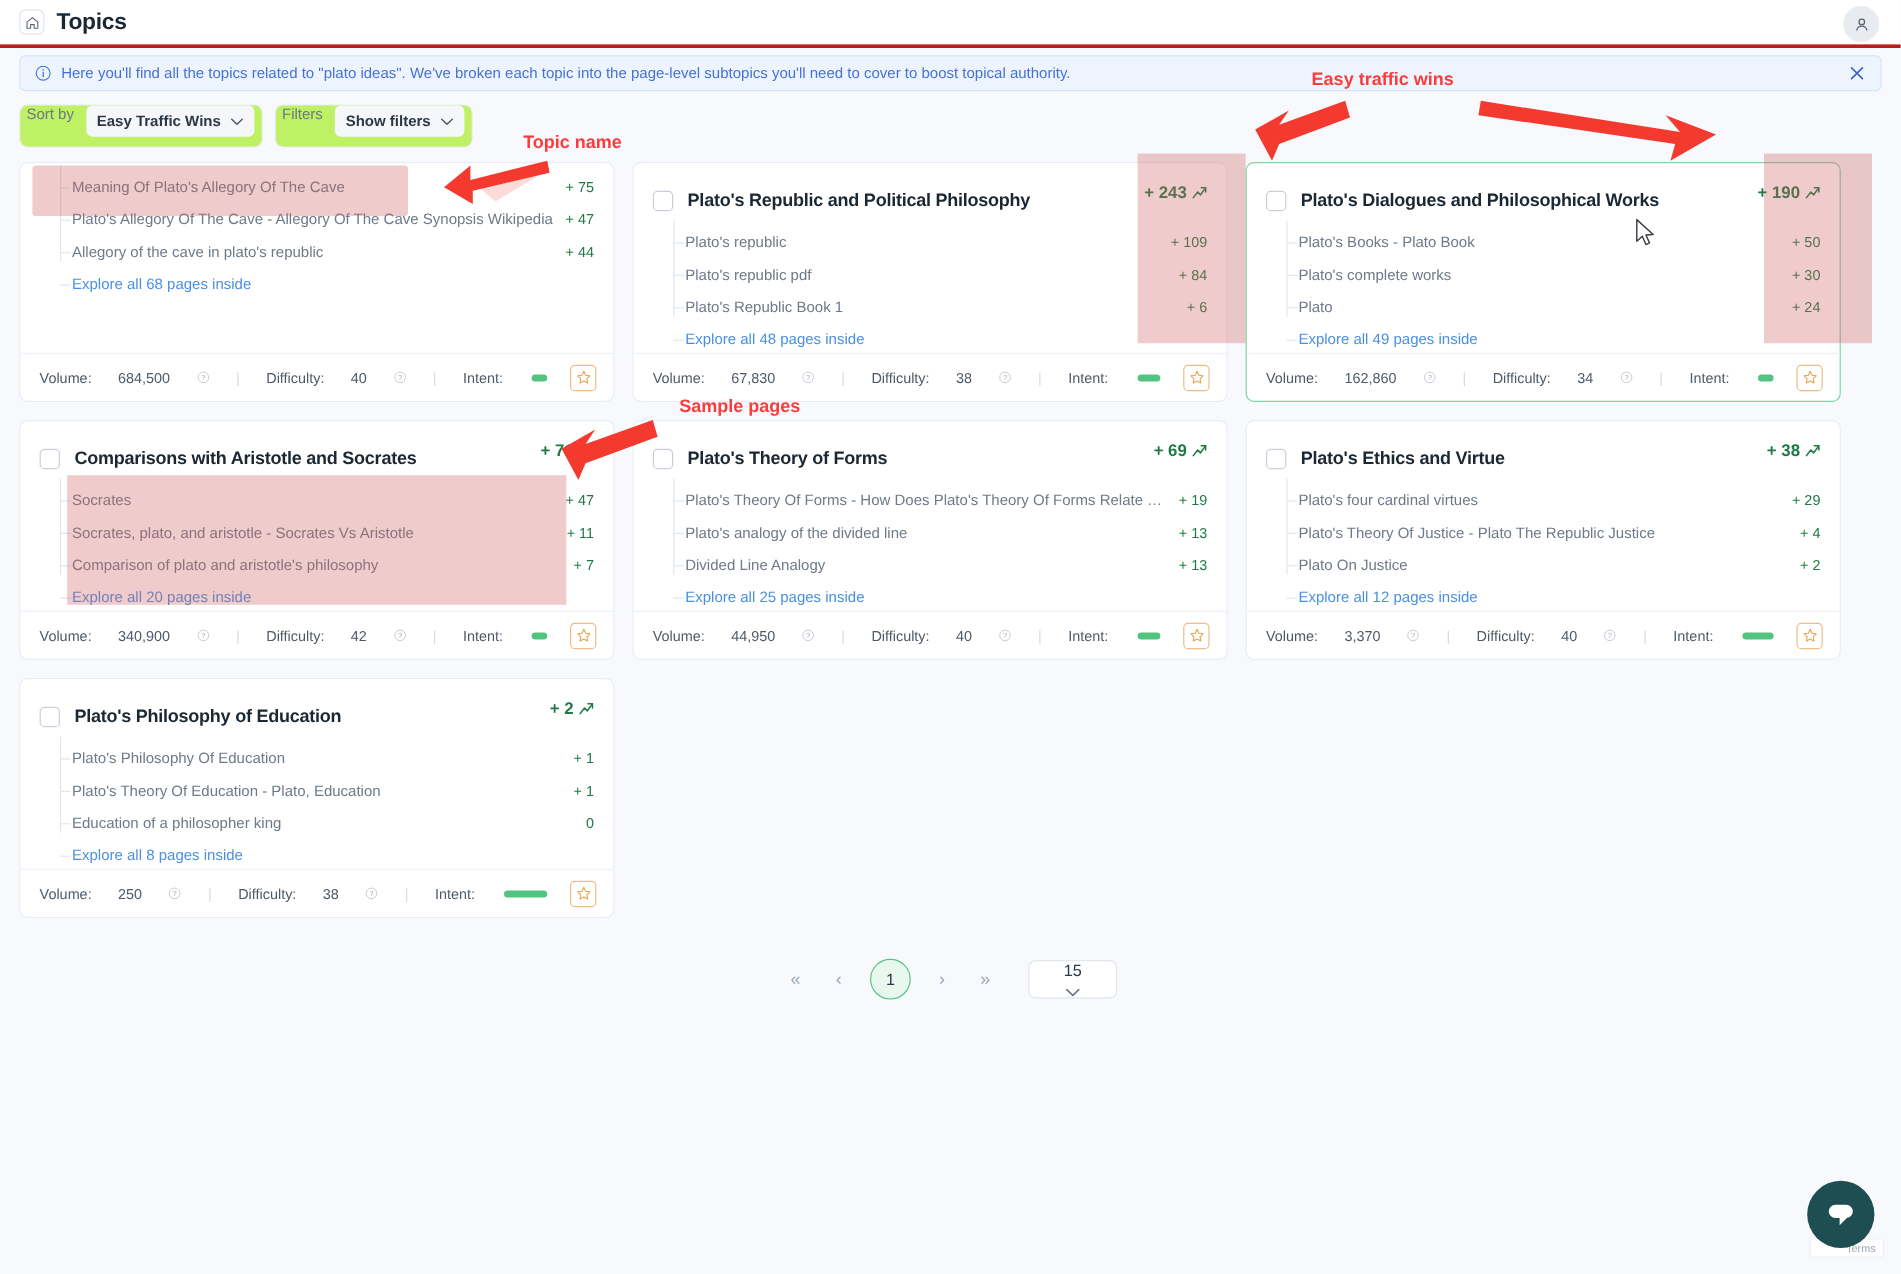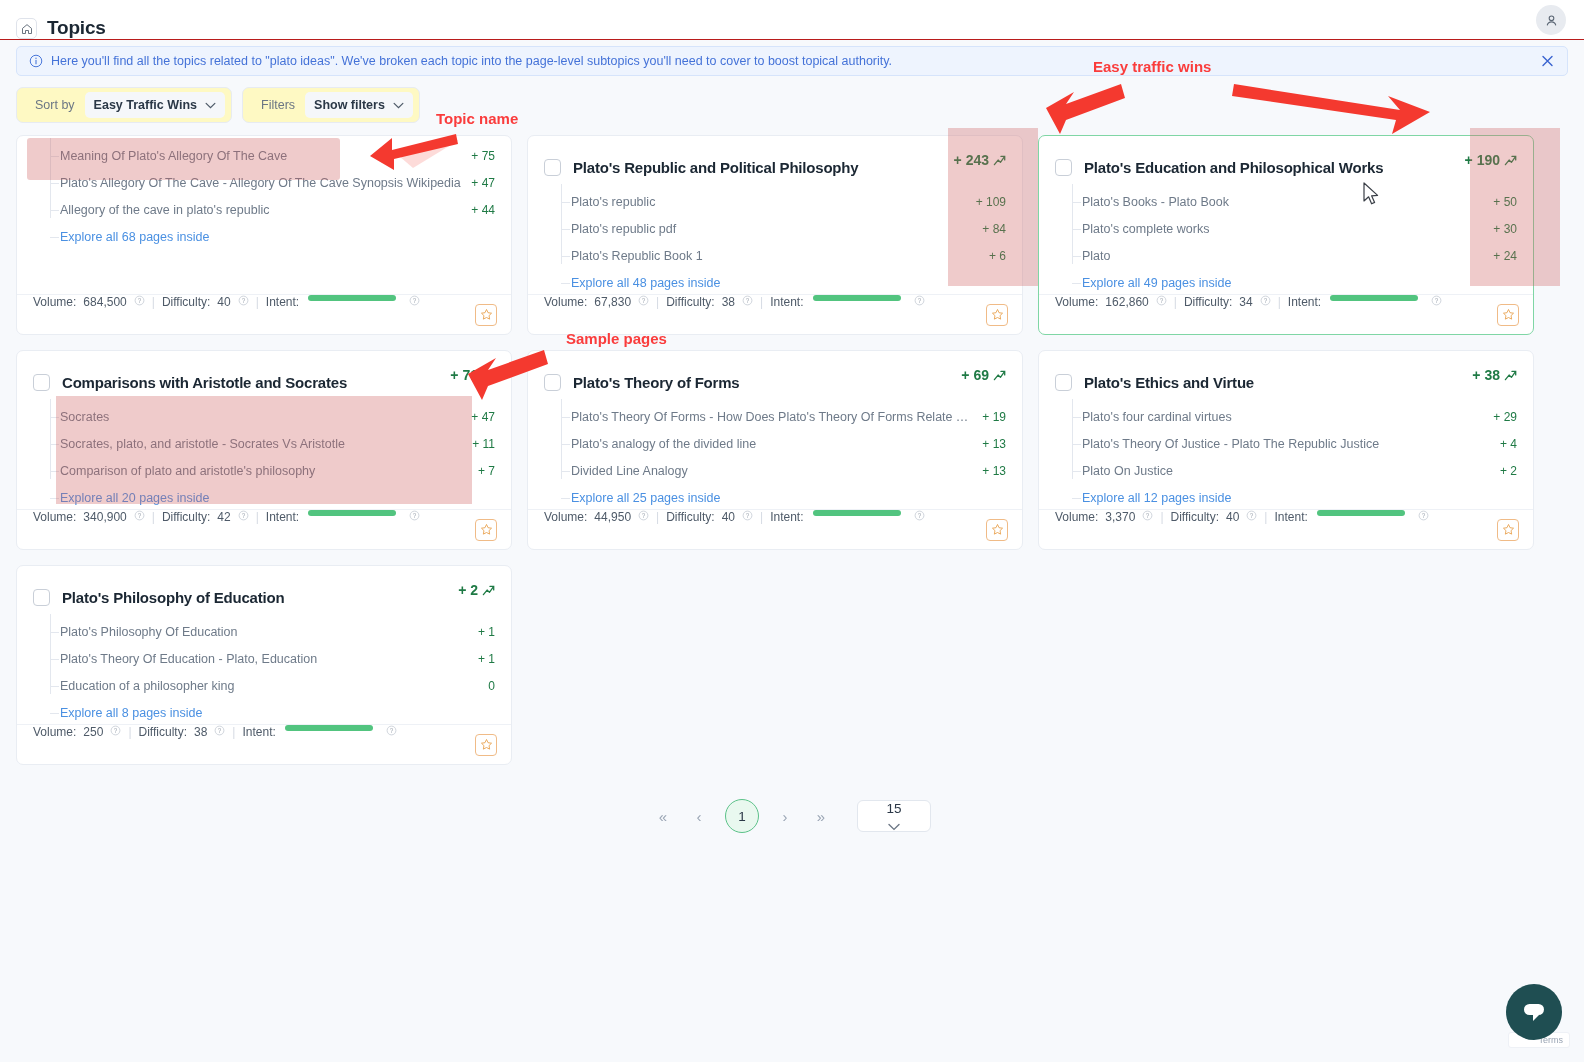--- a/index.html
+++ b/index.html
@@ -9,24 +9,24 @@
     font-family: "Liberation Sans", sans-serif;
     overflow: hidden;
     position: relative;
   }
 
   
   .topbar {
     height: 40px;
     background: #ffffff;
     display: flex;
-    align-items: flex-end;
+    align-items: center;
     padding: 0 16px;
     position: relative;
-    border-bottom: 1px solid #b91c1c;
+    border-bottom: 3px solid #b91c1c;
   }
   .home-chip {
     width: 21px; height: 21px;
     border: 1px solid #dfe3eb;
     border-radius: 5px;
     display: flex; align-items: center; justify-content: center;
     margin-right: 10px;
     background: #fff;
   }
   .page-title {
@@ -70,27 +70,26 @@
     display:flex;
   }
 
   
   .controls {
     display: flex;
     gap: 10px;
     margin: 11px 16px 0 16px;
   }
   .control-box {
-    background: #fef9c3;
+    background: #bef264;
     border: 1px solid #e7ebf1;
     border-radius: 7px;
     height: 36px;
     display: flex;
-    align-items: center;
-    padding: 0 6px 0 18px;
+    padding: 0 6px 0 5px;
   }
   .control-label {
     font-size: 12.5px;
     color: #6b7684;
     margin-right: 10px;
   }
   .control-value {
     background: #f5f7fa;
     border-radius: 5px;
     height: 26px;
@@ -203,23 +202,23 @@
     cursor: pointer;
   }
 
   
   .metrics {
     position: absolute;
     left: 0; right: 0; bottom: 0;
     height: 40px;
     border-top: 1px solid #eef1f6;
     display: flex;
-    align-items: flex-start;
+    align-items: center;
     padding: 0 16px;
-    gap: 7px;
+    gap: 22px;
     font-size: 12px;
     color: #4e5a68;
   }
   .metrics .sep { color: #d6dbe3; }
   .qmark {
     display: inline-flex;
     vertical-align: middle;
   }
   .intent-bar {
     width: 88px; height: 6px;
@@ -496,21 +495,21 @@
       <span class="star-btn">
         <svg width="13" height="13" viewBox="0 0 16 16">
             <path d="M8 1.8 9.9 5.8 14.2 6.4 11.1 9.4 11.9 13.7 8 11.7 4.1 13.7 4.9 9.4 1.8 6.4 6.1 5.8 Z" fill="none" stroke="#e8a24f" stroke-width="1.1" stroke-linejoin="round"></path>
           </svg>
       </span>
     </div>
     </div>
     <div class="card hovered">
     <div class="card-head">
       <span class="chk"></span>
-      <span class="card-title">Plato's Education and Philosophical Works</span>
+      <span class="card-title">Plato's Dialogues and Philosophical Works</span>
       <span class="card-delta">
         <span>+ 190</span>
         <svg width="13" height="13" viewBox="0 0 14 14">
             <path d="M1.5 11.5 L5.5 6.5 L8 9 L12.2 3.2" fill="none" stroke="#1f7a45" stroke-width="1.4" stroke-linecap="round" stroke-linejoin="round"></path>
             <path d="M8.6 2.6 L12.6 2.6 L12.6 6.4" fill="none" stroke="#1f7a45" stroke-width="1.4" stroke-linecap="round"></path>
           </svg>
       </span>
     </div>
     <div class="subs">
       <div class="tree-line"></div>

